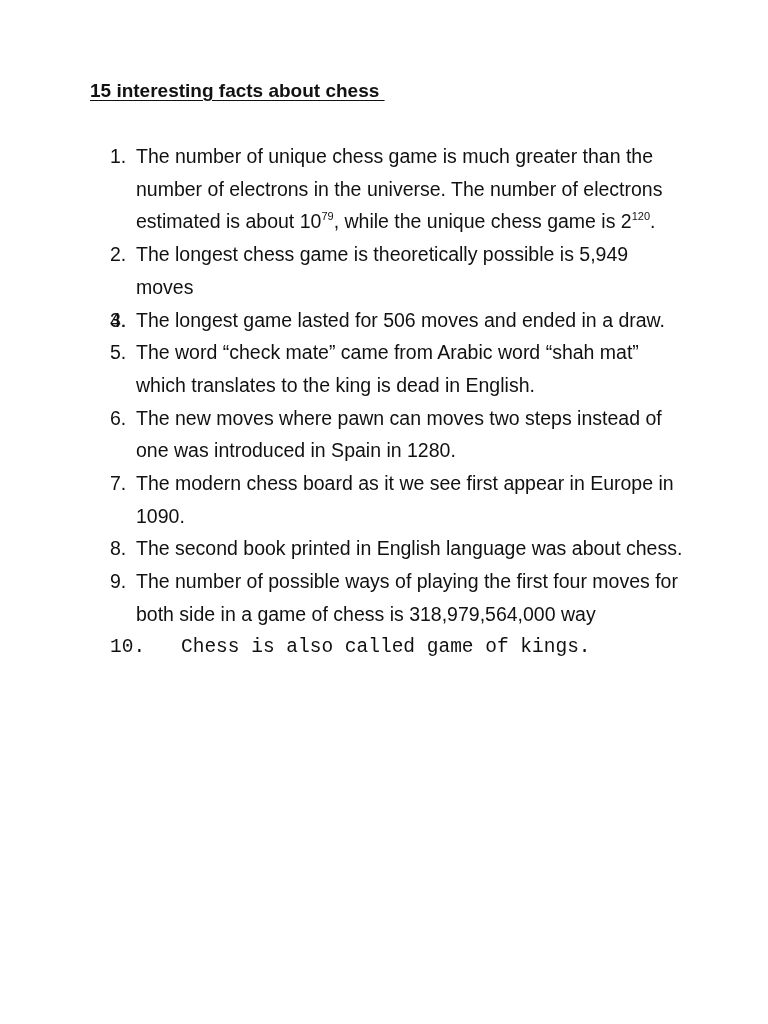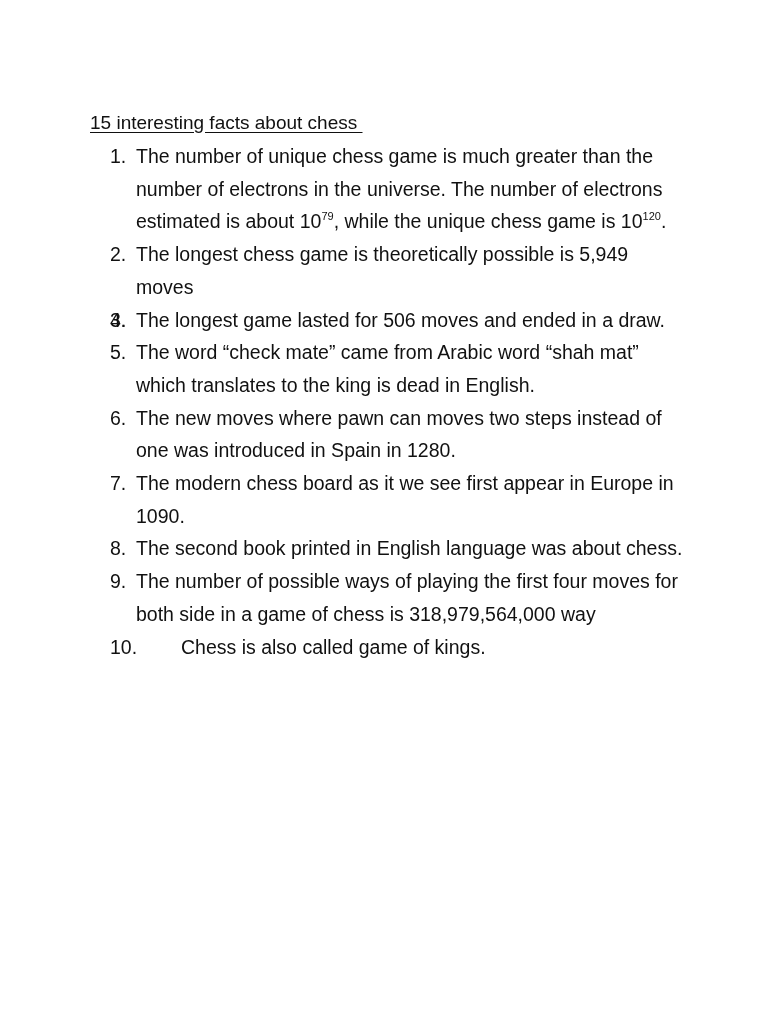--- a/index.html
+++ b/index.html
@@ -18,23 +18,23 @@
     .page {
       position: absolute;
       left: 0; top: 0;
       width: 768px;
       height: 1024px;
       background: #ffffff;
     }
     .title {
       position: absolute;
       left: 90px;
-      top: 112px;
+      top: 80px;
       font-size: 19px;
-      font-weight: normal;
+      font-weight: bold;
       text-decoration: underline;
       text-underline-offset: 3px;
       white-space: pre;
       letter-spacing: 0px;
     }
     .facts {
       position: absolute;
       left: 110px;
       top: 140px;
       width: 580px;
@@ -48,37 +48,38 @@
       position: relative;
       padding-left: 26px;
     }
     .fact .num {
       position: absolute;
       left: 0;
       top: 0;
     }
     .fact.wide {
       padding-left: 71px;
+      font-family: Liberation Mono, monospace;
     }
     .fact .txt sup {
       font-size: 11px;
       line-height: 0;
       vertical-align: 8px;
     }
   </style>
 </head>
 <body>
 
 <div class="page">
   <div class="title">15 interesting facts about chess </div>
 
   <ol class="facts">
     <li class="fact">
       <span class="num">1.</span>
-      <span class="txt"><span>The number of unique chess game is much greater than the number of electrons in the universe. The number of electrons estimated is about 10</span><sup>79</sup><span>, while the unique chess game is 10</span><sup>120</sup><span>.</span></span>
+      <span class="txt"><span>The number of unique chess game is much greater than the number of electrons in the universe. The number of electrons estimated is about 10</span><sup>79</sup><span>, while the unique chess game is 2</span><sup>120</sup><span>.</span></span>
     </li>
     <li class="fact">
       <span class="num">2.</span>
       <span class="txt">The longest chess game is theoretically possible is 5,949 moves</span>
     </li>
     <li class="fact">
       <span class="num">3.</span>
     </li>
     <li class="fact">
       <span class="num">4.</span>

